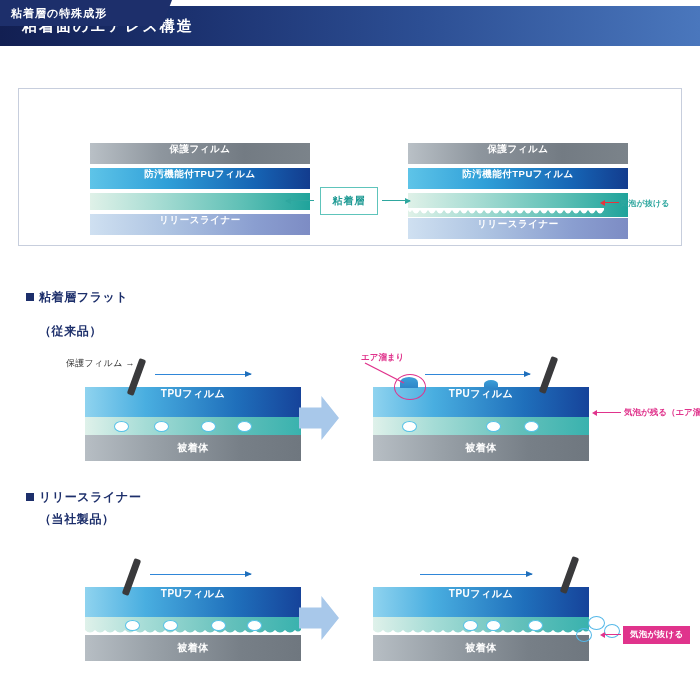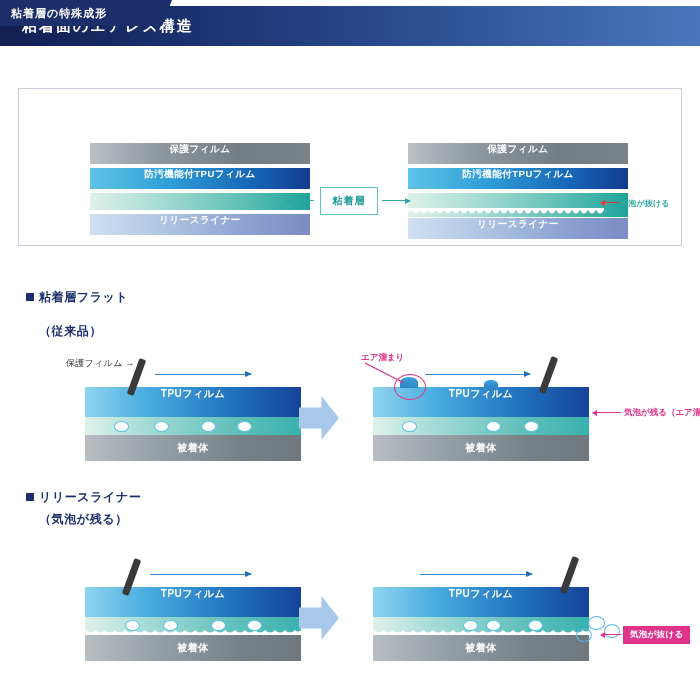--- a/index.html
+++ b/index.html
@@ -260,21 +260,21 @@
   <line x1="5" y1="3" x2="44" y2="23" stroke="#e0338c" stroke-width="1.4"></line>
 </svg>
 <div class="mag-ellipse" style="left:394px;top:374px;"></div>
 
 <div class="mag-arrow" style="left:597px;top:412px;width:24px;"></div>
 <div class="mag-label" style="left:624px;top:407px;">気泡が残る（エア溜り）</div>
 
 <div class="sec-head" style="left:26px;top:489px;">
   <span class="bullet"></span><span>リリースライナー</span>
 </div>
-<div class="sec-sub" style="left:39px;top:511px;">（気泡が残る）</div>
+<div class="sec-sub" style="left:39px;top:511px;">（当社製品）</div>
 
 <div class="film" style="left:85px;top:587px;">
   <div class="f-tpu">
     <span>TPUフィルム</span>
   </div>
   <div class="f-adh">
     <svg style="position:absolute;left:0;bottom:0;width:216px;height:8px;" viewBox="0 0 216 8" preserveAspectRatio="none">
       <path d="M0,8 L0,3 Q5,8 10,3 Q15,8 20,3 Q25,8 30,3 Q35,8 40,3 Q45,8 50,3 Q55,8 60,3 Q65,8 70,3 Q75,8 80,3 Q85,8 90,3 Q95,8 100,3 Q105,8 110,3 Q115,8 120,3 Q125,8 130,3 Q135,8 140,3 Q145,8 150,3 Q155,8 160,3 Q165,8 170,3 Q175,8 180,3 Q185,8 190,3 Q195,8 200,3 Q205,8 210,3 Q213,6 216,3 L216,8 Z" fill="#ffffff"></path>
     </svg>
     <span class="bubble" style="left:40px;top:3px;"></span>

